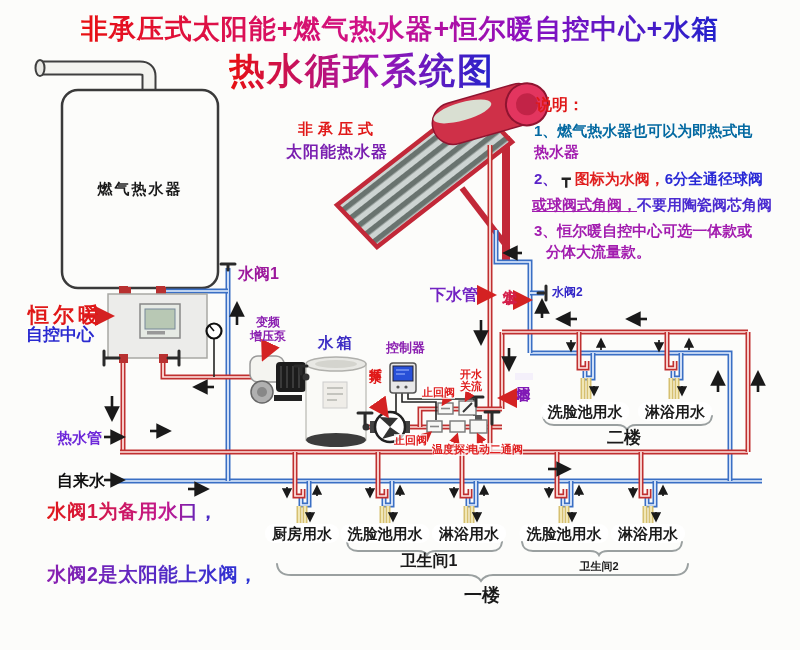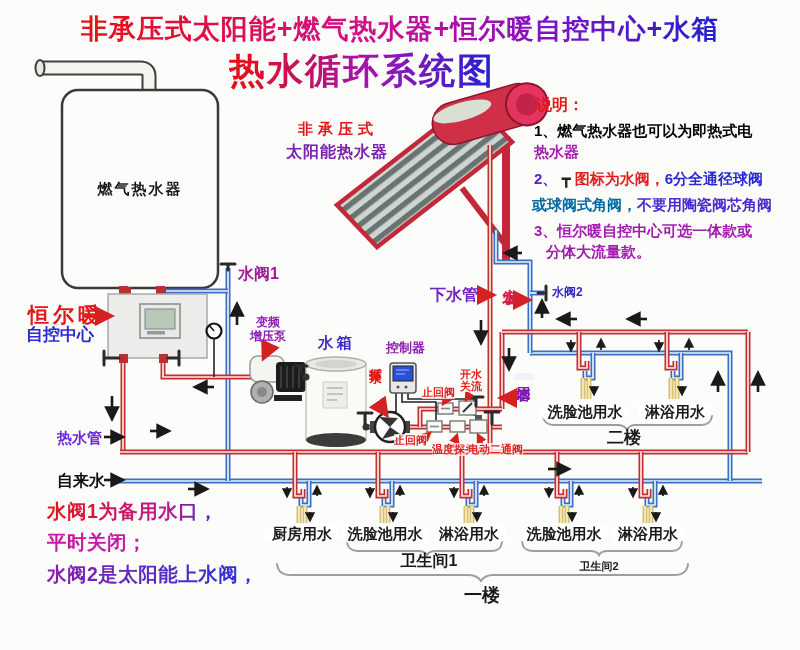--- a/index.html
+++ b/index.html
@@ -334,28 +334,27 @@
 <div class="lbl ctr pill" style="left:302px;top:524px;font-size:15px;">厨房用水</div>
 <div class="lbl ctr pill" style="left:385px;top:524px;font-size:15px;">洗脸池用水</div>
 <div class="lbl ctr pill" style="left:469px;top:524px;font-size:15px;">淋浴用水</div>
 <div class="lbl ctr pill" style="left:564px;top:524px;font-size:15px;">洗脸池用水</div>
 <div class="lbl ctr pill" style="left:648px;top:524px;font-size:15px;">淋浴用水</div>
 <div class="lbl ctr" style="left:429px;top:552px;font-size:16px;color:#1a1a1a;">卫生间1</div>
 <div class="lbl ctr" style="left:599px;top:528px;font-size:11px;color:#1a1a1a;margin-top:32px;">卫生间2</div>
 <div class="lbl ctr" style="left:482px;top:585px;font-size:18px;color:#1a1a1a;">一楼</div>
 
 <div class="lbl" style="left:536px;top:96px;font-size:16px;color:#e01818;">说明：</div>
-<div class="lbl" style="left:534px;top:122px;font-size:15px;color:#000000;">1、燃气热水器也可以为即热式电</div>
+<div class="lbl" style="left:534px;top:122px;font-size:15px;color:#0369a1;">1、燃气热水器也可以为即热式电</div>
 <div class="lbl" style="left:534px;top:143px;font-size:15px;color:#a21caf;">热水器</div>
 <div class="lbl" style="left:534px;top:170px;font-size:15px;">
   <span style="color:#5a23c8;">2、 </span><span style="color:#222;">┳ </span><span style="color:#e02020;">图标为水阀，</span><span style="color:#2929d6;">6分全通径球阀</span>
 </div>
 <div class="lbl" style="left:532px;top:196px;font-size:15px;">
-  <span style="color:#0369a1;">或球阀式角阀，</span><span style="color:#4a2ad0;">不要用陶瓷阀芯角阀</span>
+  <span style="color:#a21caf;text-decoration:underline;">或球阀式角阀，</span><span style="color:#4a2ad0;">不要用陶瓷阀芯角阀</span>
 </div>
 <div class="lbl" style="left:534px;top:222px;font-size:15px;color:#a21caf;">3、恒尔暖自控中心可选一体款或</div>
 <div class="lbl" style="left:546px;top:243px;font-size:15px;color:#a21caf;">分体大流量款。</div>
 
 <div class="lbl gradRB" style="left:47px;top:500px;font-size:19.5px;letter-spacing:0.5px;">水阀1为备用水口，</div>
-<div class="lbl" style="left:47px;top:531px;font-size:19.5px;color:#c617a6;letter-spacing:0.5px;">平时关闭；</div>
 <div class="lbl gradPB" style="left:47px;top:563px;font-size:19.5px;letter-spacing:0.5px;">水阀2是太阳能上水阀，</div>
 
 </div>
 
 </body></html>

